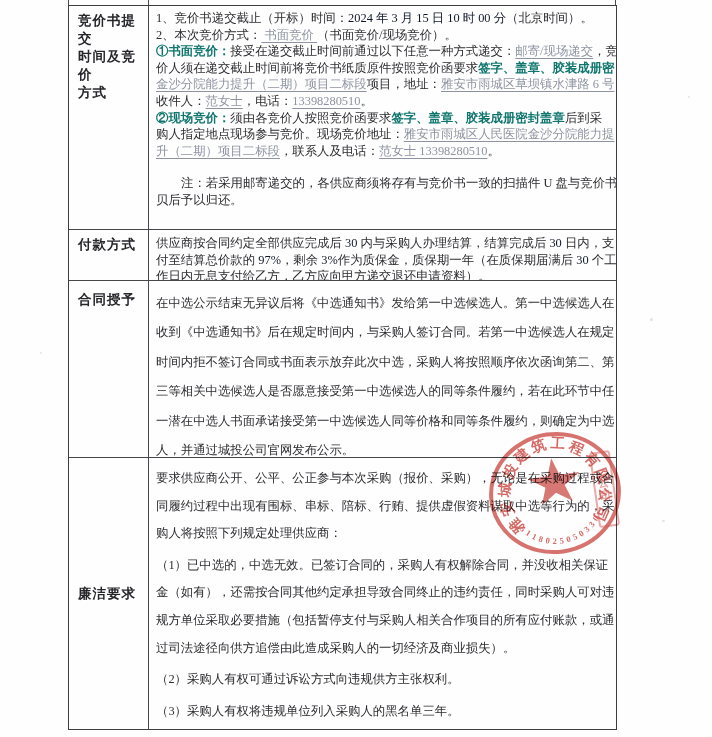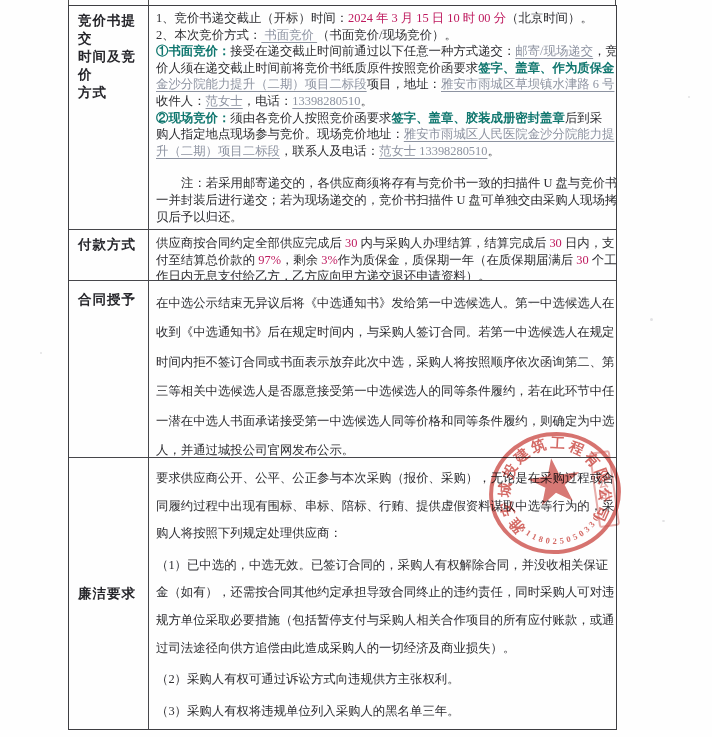--- a/index.html
+++ b/index.html
@@ -26,21 +26,21 @@
     padding:6px 4px 0 9px;color:#26262b;font-weight:bold;font-size:13.5px;
   }
   .hline{letter-spacing:1px;}
   .ccell{flex:1;box-sizing:border-box;padding:4px 5px 0 7px;overflow:hidden;}
   .tline{white-space:nowrap;font-size:12.4px;color:#2d2d31;}
   .tline.indent{padding-left:25px;}
   .para{margin:0;}
 
   .s-n{color:#2d2d31;}
   .s-b{color:#0f766e;font-weight:bold;}
-  .s-g{color:#be185d;}
+  .s-g{color:#0f172a;}
   .s-gu{color:#8d93a1;text-decoration:underline;text-underline-offset:2.5px;}
 
   
   .row-bid .ccell{padding-top:4px;}
   .row-bid .tline{line-height:16.6px;}
   .row-bid .para-note{margin-top:16px;}
   .row-pay .ccell{padding-top:5px;}
   .row-pay .tline{line-height:16.5px;}
   .row-award .ccell{padding-top:8px;font-family:Liberation Serif, serif;}
   .row-award .tline{line-height:29.4px;}
@@ -96,30 +96,29 @@
     <div class="hcell">
         <div class="hline">竞价书提交</div>
         <div class="hline">时间及竞价</div>
         <div class="hline">方式</div>
       </div>
     <div class="ccell">
         <div class="para ">
           <div class="tline"><span class="s-n">1、竞价书递交截止（开标）时间：</span><span class="s-g">2024 年 3 月 15 日 10 时 00 分</span><span class="s-n">（北京时间）。</span></div>
           <div class="tline"><span class="s-n">2、本次竞价方式：</span><span class="s-gu"> 书面竞价 </span><span class="s-n">（书面竞价/现场竞价）。</span></div>
           <div class="tline"><span class="s-b">①书面竞价：</span><span class="s-n">接受在递交截止时间前通过以下任意一种方式递交：</span><span class="s-gu">邮寄/现场递交</span><span class="s-n">，竞</span></div>
-          <div class="tline"><span class="s-n">价人须在递交截止时间前将竞价书纸质原件按照竞价函要求</span><span class="s-b">签字、盖章、作为质保金</span></div>
+          <div class="tline"><span class="s-n">价人须在递交截止时间前将竞价书纸质原件按照竞价函要求</span><span class="s-b">签字、盖章、胶装成册密</span></div>
           <div class="tline"><span class="s-gu">金沙分院能力提升（二期）项目二标段</span><span class="s-n">项目，地址：</span><span class="s-gu">雅安市雨城区草坝镇水津路 6 号</span><span class="s-n">，</span></div>
           <div class="tline"><span class="s-n">收件人：</span><span class="s-gu">范女士</span><span class="s-n">，电话：</span><span class="s-gu">13398280510</span><span class="s-n">。</span></div>
           <div class="tline"><span class="s-b">②现场竞价：</span><span class="s-n">须由各竞价人按照竞价函要求</span><span class="s-b">签字、盖章、胶装成册密封盖章</span><span class="s-n">后到采</span></div>
           <div class="tline"><span class="s-n">购人指定地点现场参与竞价。现场竞价地址：</span><span class="s-gu">雅安市雨城区人民医院金沙分院能力提</span></div>
           <div class="tline"><span class="s-gu">升（二期）项目二标段</span><span class="s-n">，联系人及电话：</span><span class="s-gu">范女士 13398280510</span><span class="s-n">。</span></div>
         </div>
         <div class="para para-note">
           <div class="tline indent"><span class="s-n">注：若采用邮寄递交的，各供应商须将存有与竞价书一致的扫描件 U 盘与竞价书</span></div>
-          <div class="tline"><span class="s-n">一并封装后进行递交；若为现场递交的，竞价书扫描件 U 盘可单独交由采购人现场拷</span></div>
           <div class="tline"><span class="s-n">贝后予以归还。</span></div>
         </div>
       </div>
   </div>
 
   <div class="t-row row-pay" style="height:51px">
     <div class="hcell">
         <div class="hline">付款方式</div>
       </div>
     <div class="ccell">

